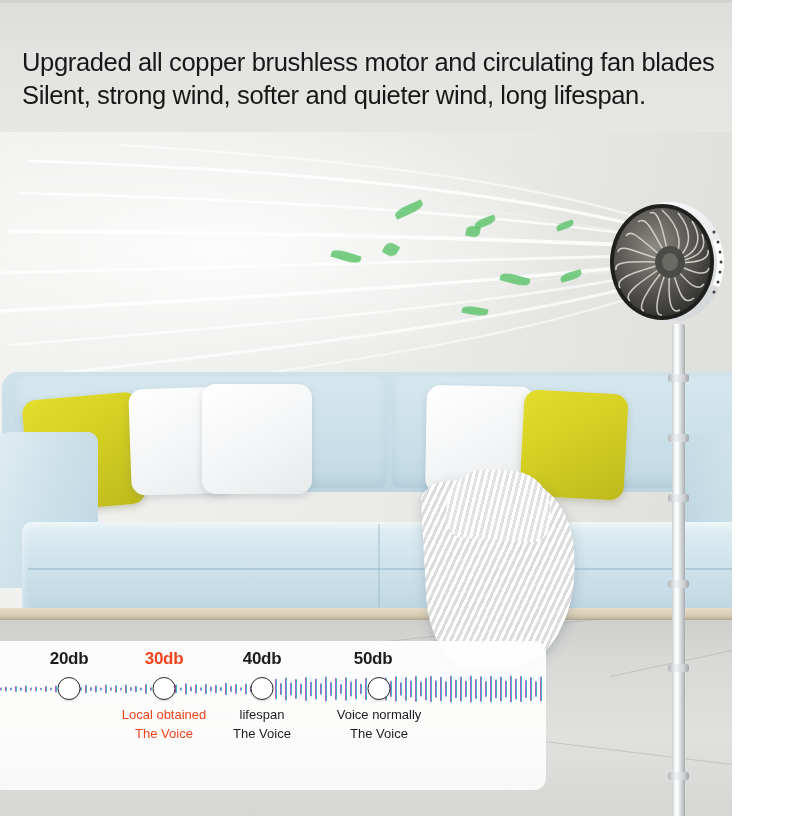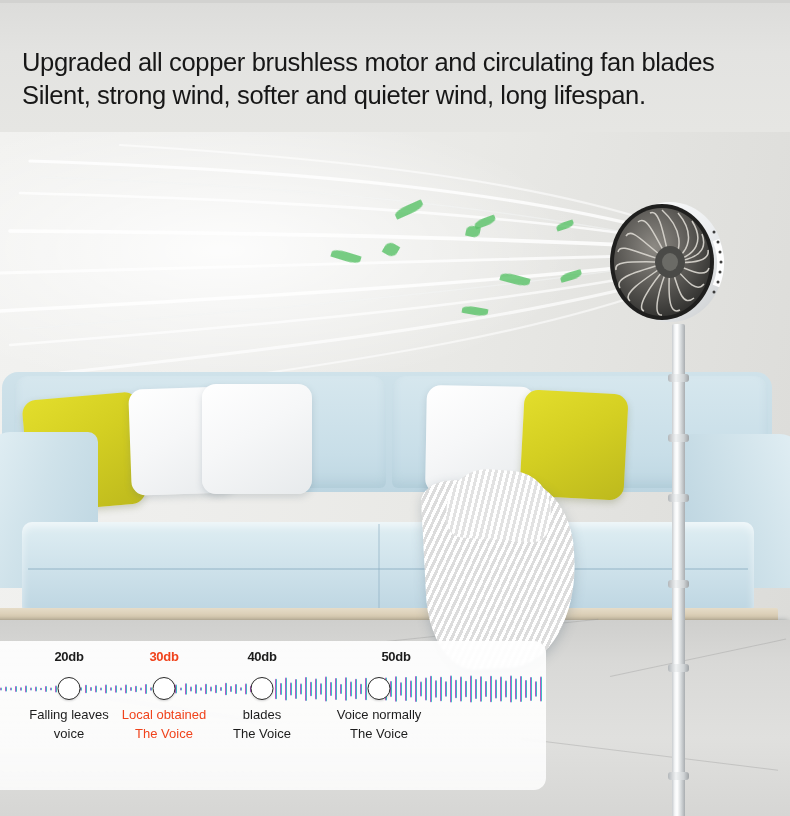--- a/index.html
+++ b/index.html
@@ -1,21 +1,21 @@
 <!DOCTYPE html>
 <html><head>
 <meta charset="utf-8">
 <style>
   html,body{margin:0;padding:0;}
   body{
     width:790px;height:816px;overflow:hidden;
     font-family:"Liberation Sans",sans-serif;
     background:#fff;
   }
-  .stage{position:relative;width:790px;height:816px;overflow:hidden;background:#e8e8e6;}
+  .stage{position:relative;width:732px;height:816px;overflow:hidden;background:#e8e8e6;}
 
   
   .header{
     position:absolute;left:0;top:0;width:790px;height:132px;
     background:linear-gradient(180deg,#dcdcda 0%,#e3e3e1 40%,#e6e6e3 100%);
     z-index:40;
   }
   .header .rule{position:absolute;left:0;top:0;width:100%;height:3px;background:#d2d2d0;}
   .headline{
     position:absolute;left:22px;top:46px;width:750px;
@@ -133,21 +133,21 @@
   
   .db-panel{
     position:absolute;left:-16px;top:641px;width:562px;height:149px;
     background:linear-gradient(180deg,rgba(255,255,255,.93) 0%,rgba(255,255,255,.88) 62%,rgba(255,255,255,.82) 100%);
     border-radius:12px;
     z-index:30;
     backdrop-filter:blur(1px);
   }
   .db-label{
     position:absolute;top:8px;
-    font-size:13px;font-weight:bold;color:#1d1d1d;
+    font-size:17px;font-weight:bold;color:#1d1d1d;
     letter-spacing:-0.3px;
     transform:translateX(-50%);
     white-space:nowrap;
   }
   .db-label.accent{color:#f0431c;}
   .wave-wrap{position:absolute;left:16px;top:34px;width:546px;height:28px;overflow:hidden;}
   .marker{
     position:absolute;top:36px;width:21px;height:21px;border-radius:50%;
     background:#ffffff;border:1.6px solid #2a2a2a;
     transform:translateX(-50%);
@@ -433,40 +433,36 @@
           <rect x="530" y="2.0" width="2" height="24.0" rx="1"></rect>
           <rect x="535" y="6.2" width="2" height="15.6" rx="1"></rect>
           <rect x="540" y="1.4" width="2" height="25.2" rx="1"></rect>
         </g>
         <rect x="0" y="0" width="546" height="28" fill="url(#gfade)"></rect>
       </svg>
     </div>
 
     <div class="db-label" style="left:85px;">20db</div>
     <div class="marker" style="left:85px;"></div>
-    <div class="db-cap" style="left:85px;">
-      <div>Falling leaves</div>
-      <div>voice</div>
-    </div>
 
     <div class="db-label accent" style="left:180px;">30db</div>
     <div class="marker" style="left:180px;"></div>
     <div class="db-cap accent" style="left:180px;">
       <div>Local obtained</div>
       <div>The Voice</div>
     </div>
 
     <div class="db-label" style="left:278px;">40db</div>
     <div class="marker" style="left:278px;"></div>
     <div class="db-cap" style="left:278px;">
-      <div>blades</div>
+      <div>lifespan</div>
       <div>The Voice</div>
     </div>
 
-    <div class="db-label" style="left:412px;">50db</div>
+    <div class="db-label" style="left:389px;">50db</div>
     <div class="marker" style="left:395px;"></div>
     <div class="db-cap" style="left:395px;">
       <div>Voice normally</div>
       <div>The Voice</div>
     </div>
 
   </div>
 
 </div>
 

